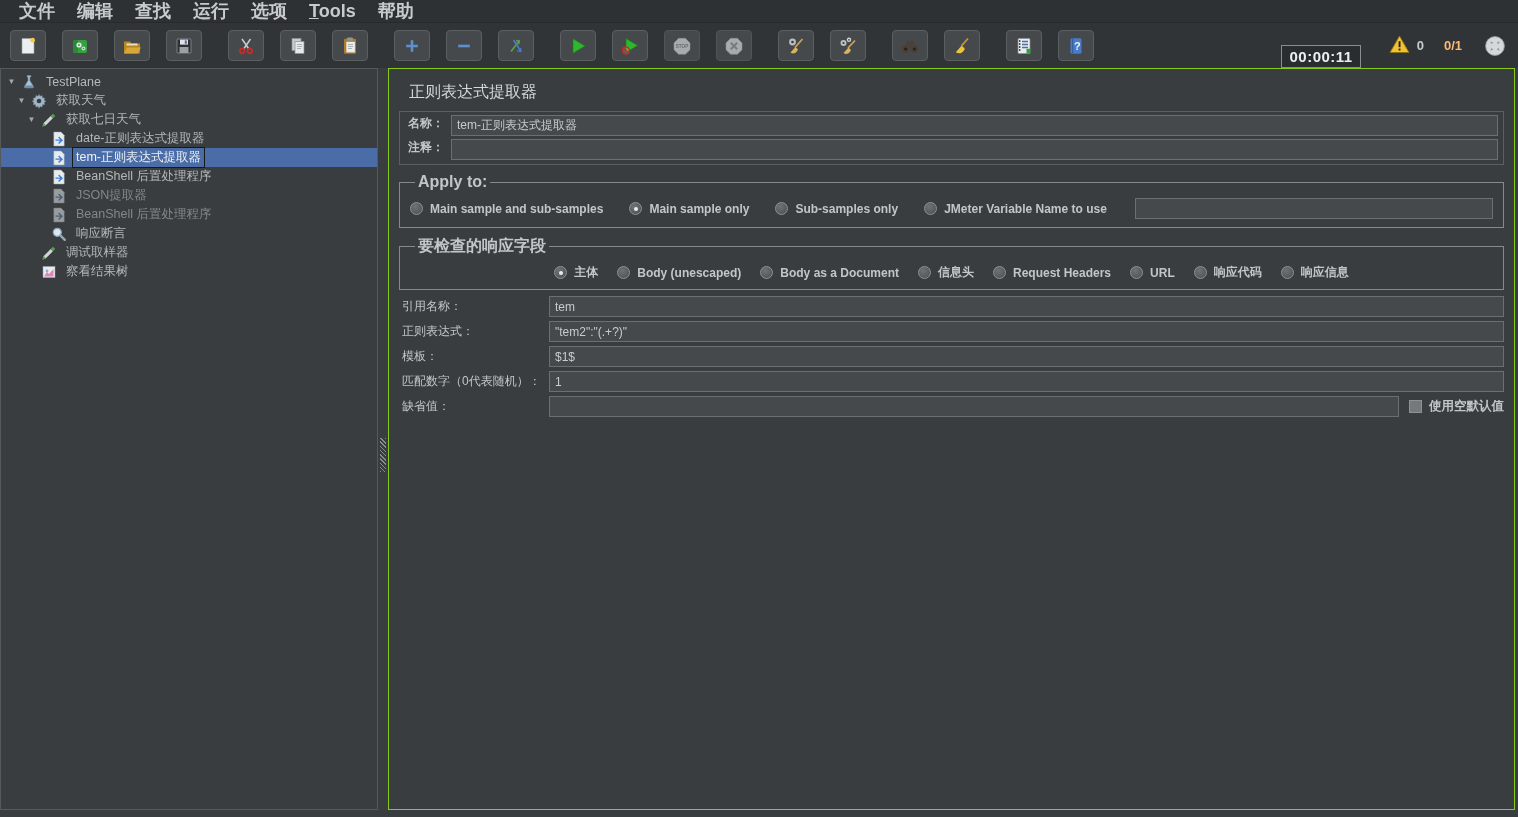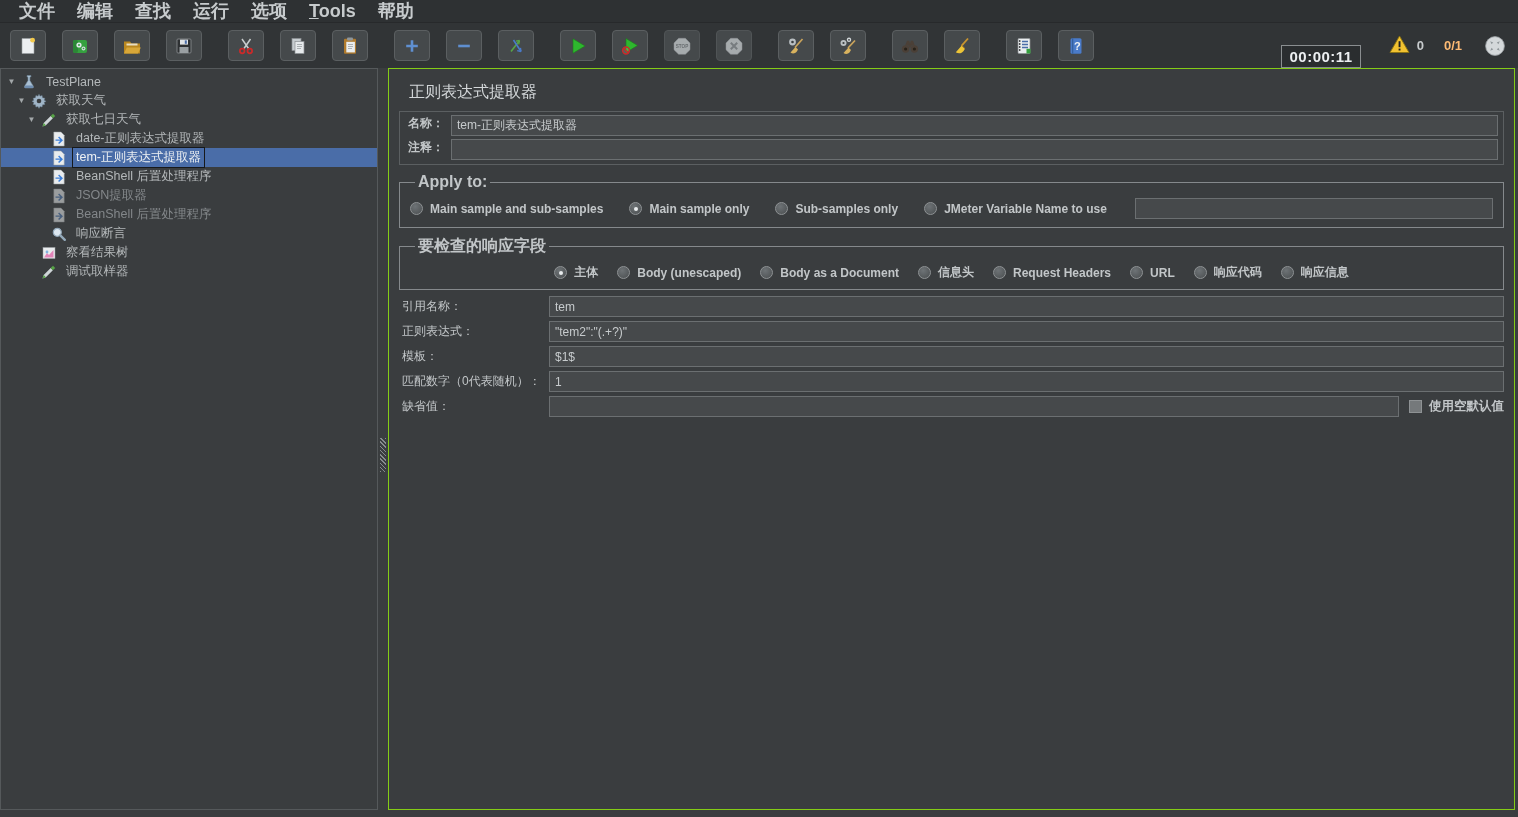--- a/index.html
+++ b/index.html
@@ -444,37 +444,37 @@
           <circle cx="6.3" cy="6.3" r="4" fill="#dce7f0" stroke="#93a9ba" stroke-width="1.2"></circle>
           <path d="M9.3 9.3l4.5 4.5" stroke="#93a9ba" stroke-width="2.4" stroke-linecap="round"></path>
         </svg>
       </span>
       <span class="tlabel">响应断言</span>
     </div>
     <div class="tree-row" style="padding-left: 25px;">
       <span class="arrow"></span>
       <span class="ticon">
         <svg width="16" height="16" viewBox="0 0 16 16">
+          <path d="M1.5 14.5l1.2-3.4 7-7 2.2 2.2-7 7z" fill="#cfd5d8"></path>
+          <path d="M9.7 4.1l2.2 2.2 2.3-2.3-2.2-2.2z" fill="#57a447"></path>
+          <path d="M1.5 14.5l1.2-3.4 2.2 2.2z" fill="#57a447"></path>
+        </svg>
+      </span>
+      <span class="tlabel">调试取样器</span>
+    </div>
+    <div class="tree-row" style="padding-left: 25px;">
+      <span class="arrow"></span>
+      <span class="ticon">
+        <svg width="16" height="16" viewBox="0 0 16 16">
           <rect x="2" y="2.5" width="12" height="11" fill="#e9ecee" stroke="#9aa0a3" stroke-width=".5"></rect>
           <path d="M3 12.5l3-4.5 2 2 4.5-5v7.5z" fill="#e284b8"></path>
           <circle cx="6" cy="7" r="1.4" fill="#7fb3e0"></circle>
         </svg>
       </span>
       <span class="tlabel">察看结果树</span>
-    </div>
-    <div class="tree-row" style="padding-left: 25px;">
-      <span class="arrow"></span>
-      <span class="ticon">
-        <svg width="16" height="16" viewBox="0 0 16 16">
-          <path d="M1.5 14.5l1.2-3.4 7-7 2.2 2.2-7 7z" fill="#cfd5d8"></path>
-          <path d="M9.7 4.1l2.2 2.2 2.3-2.3-2.2-2.2z" fill="#57a447"></path>
-          <path d="M1.5 14.5l1.2-3.4 2.2 2.2z" fill="#57a447"></path>
-        </svg>
-      </span>
-      <span class="tlabel">调试取样器</span>
     </div>
   </div>
 
 <div class="splitter">
     <div class="grip"></div>
   </div>
 
 <div class="main-panel">
   <div class="panel-title">正则表达式提取器</div>
 

